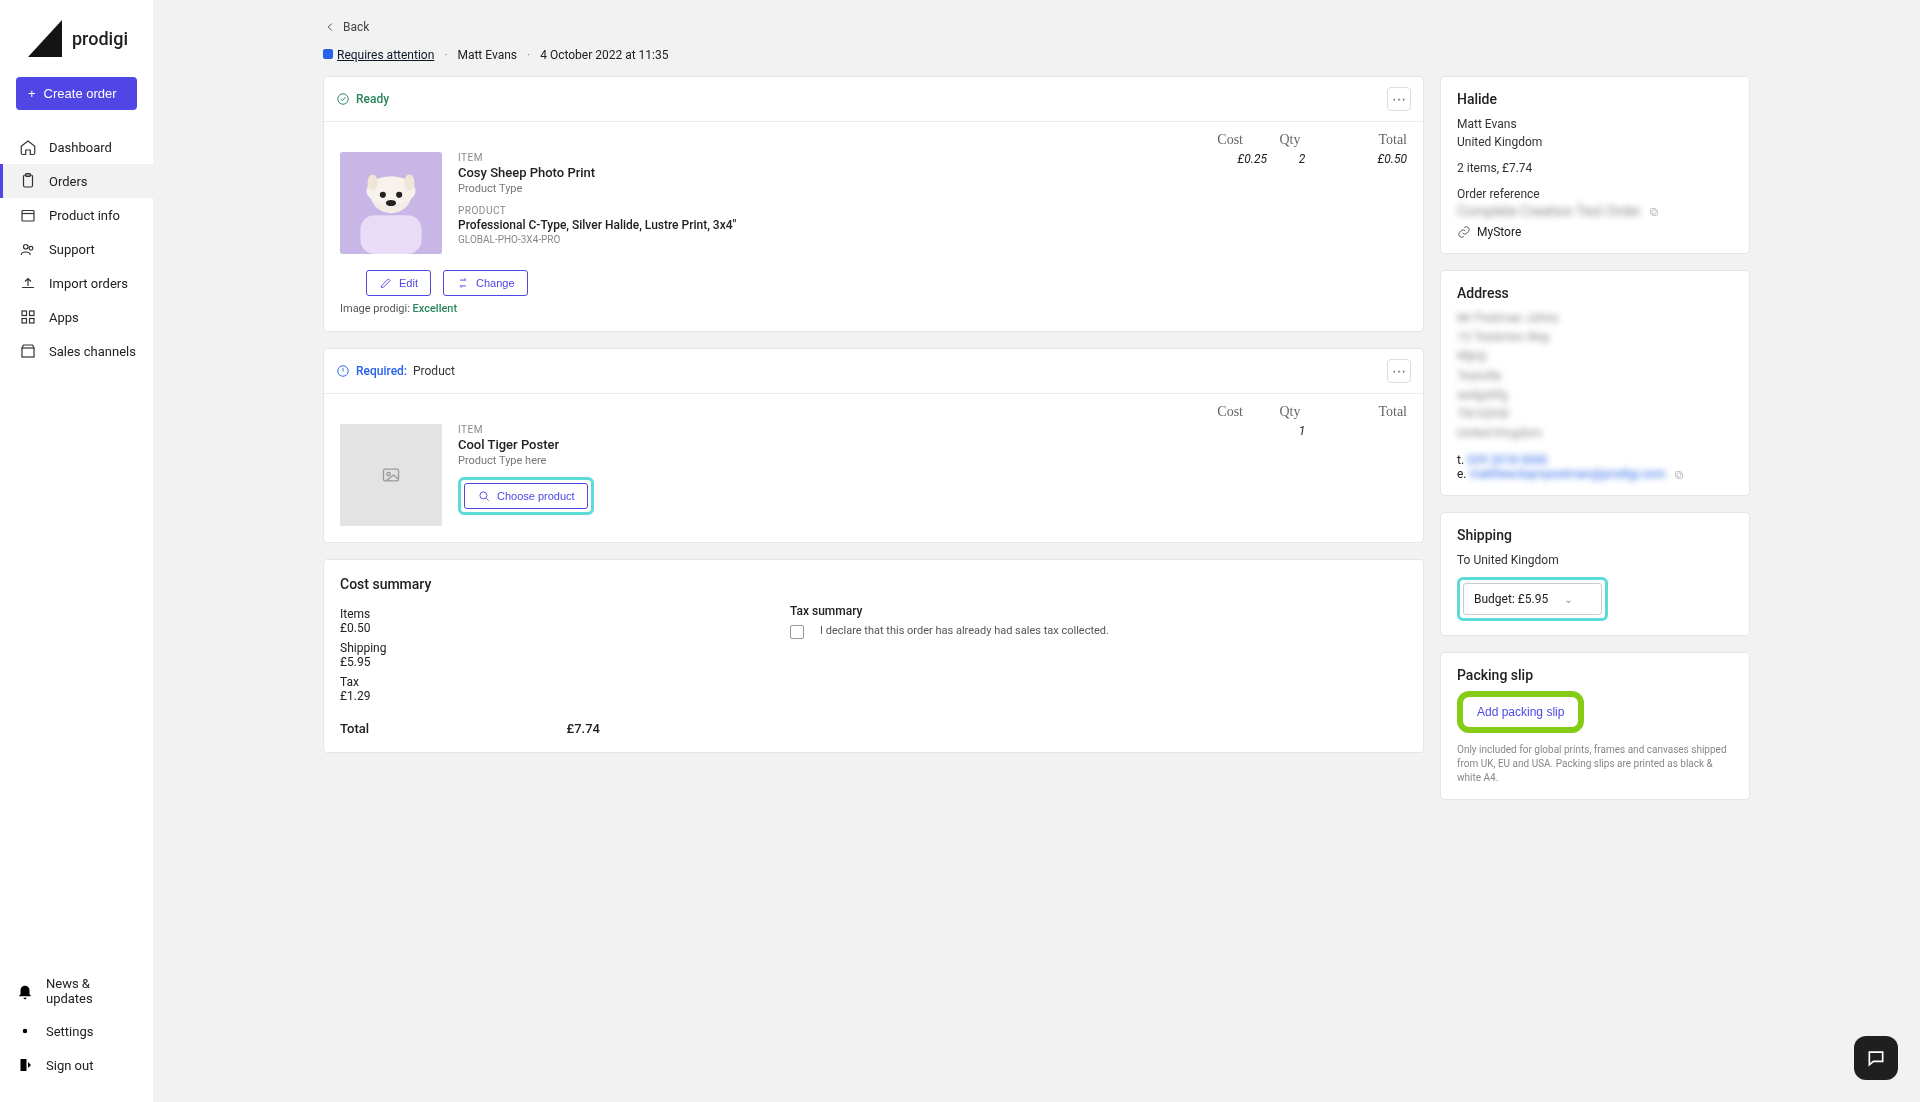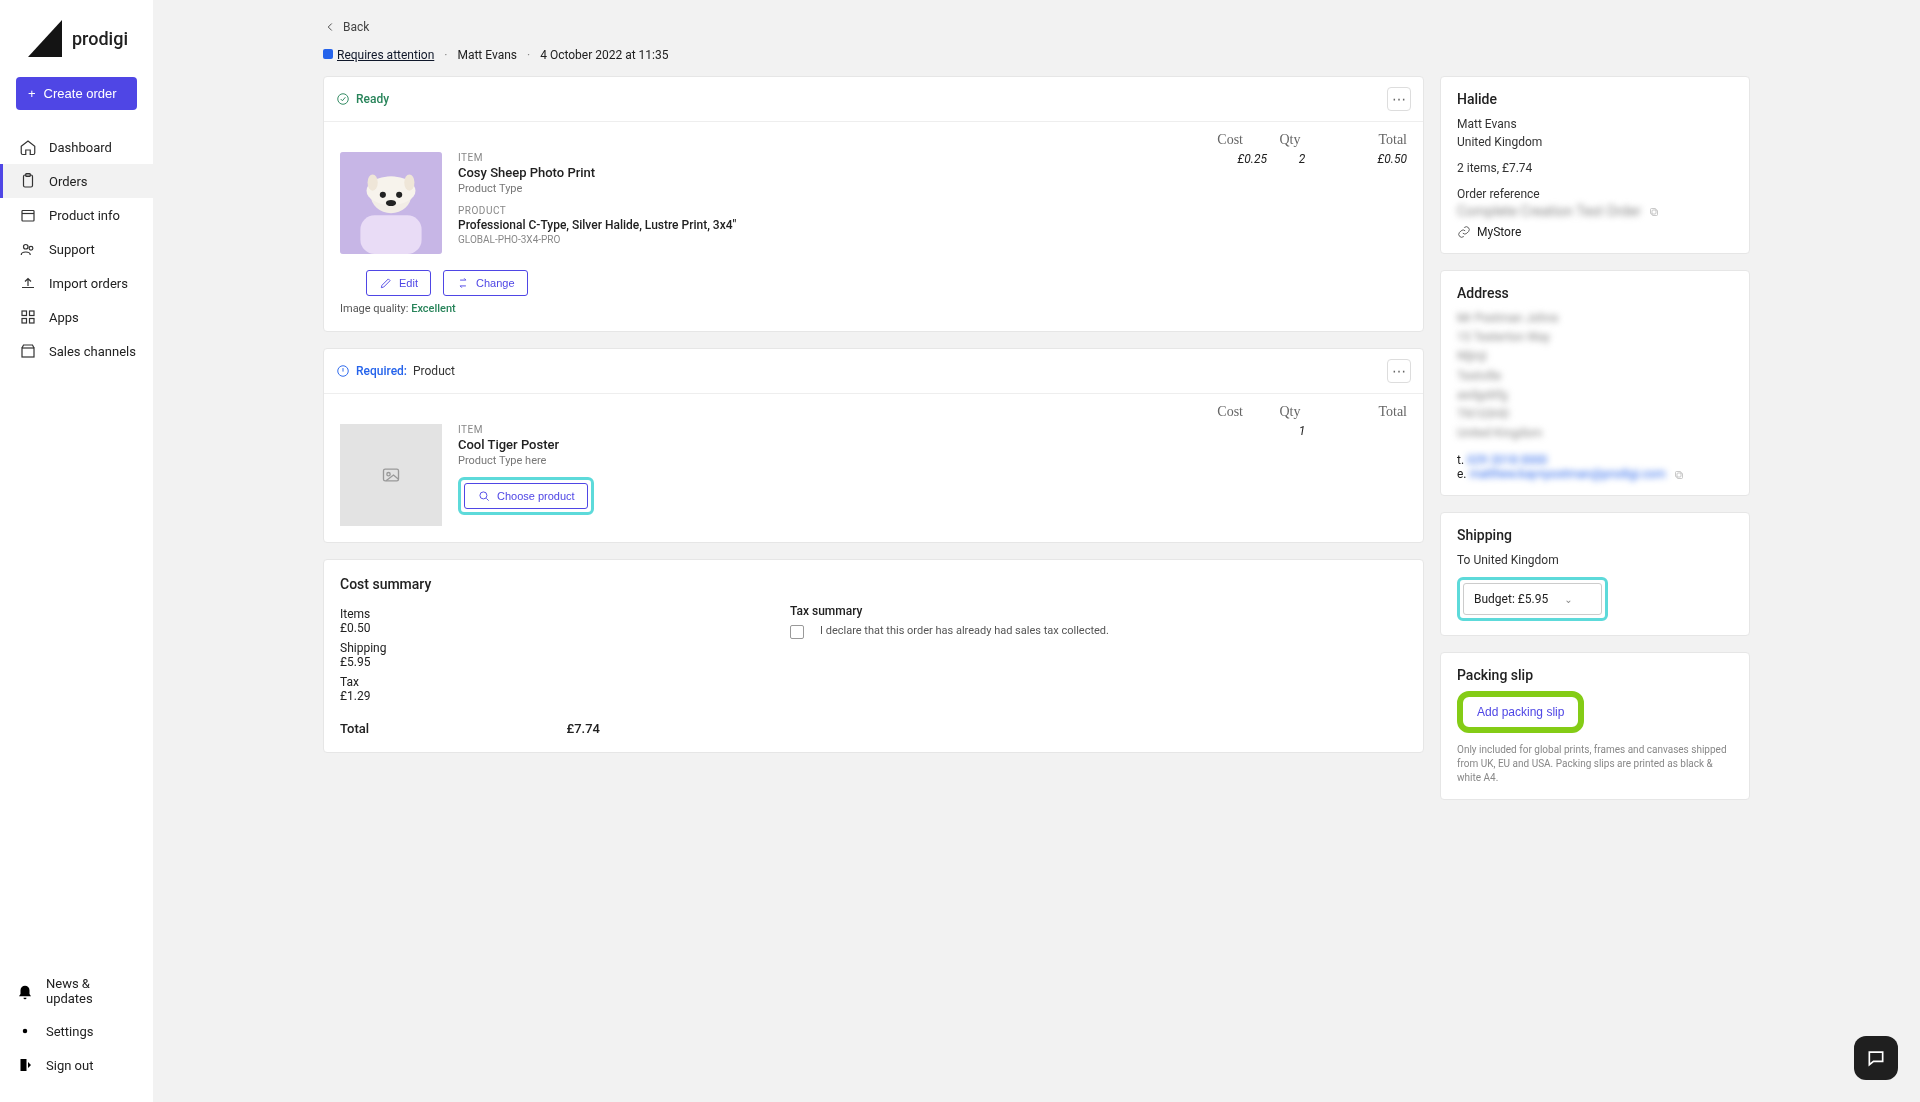--- a/index.html
+++ b/index.html
@@ -343,21 +343,21 @@
             <span>Edit</span>
           </button>
           <button class="change-btn">
             <svg class="ico" viewBox="0 0 24 24" style="stroke:#4f46e5;">
                 <path d="M7 7h10l-3-3M17 17H7l3 3"></path>
               </svg>
             <span>Change</span>
           </button>
         </div>
         <div class="quality-row">
-          <span>Image quality: </span><span class="excellent">Excellent</span>
+          <span>Image prodigi: </span><span class="excellent">Excellent</span>
         </div>
       </div>
 
       <div class="card">
         <div class="card-header">
           <span class="status-required">
             <svg class="ico" viewBox="0 0 24 24" style="stroke:#2563eb;">
                 <circle cx="12" cy="12" r="9"></circle>
                 <path d="M12 7v6M12 17h0"></path>
               </svg>

